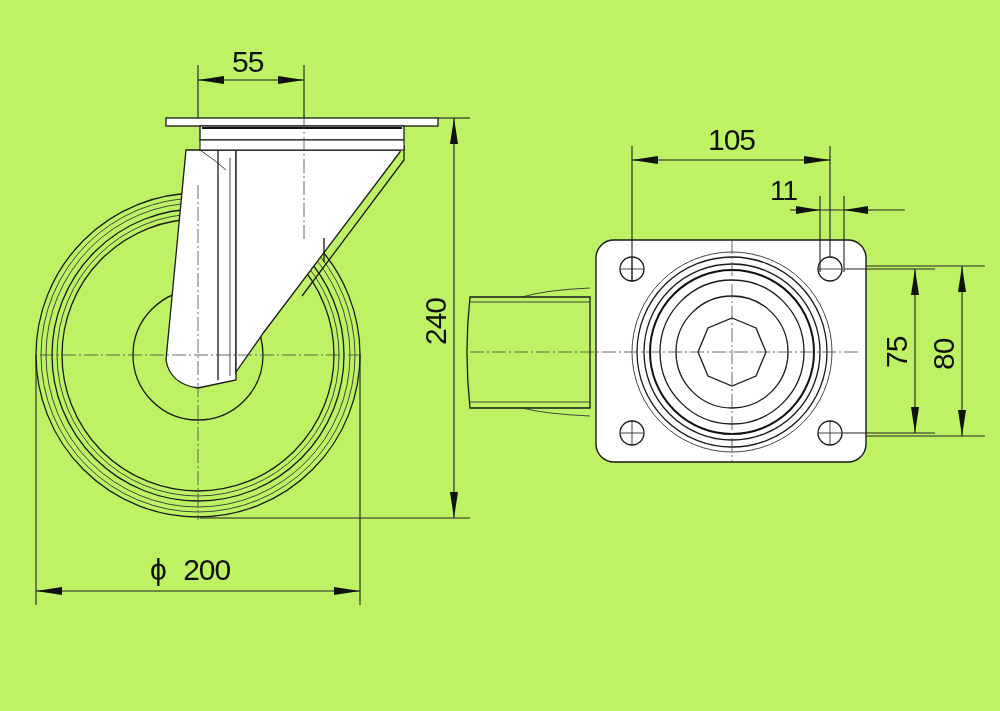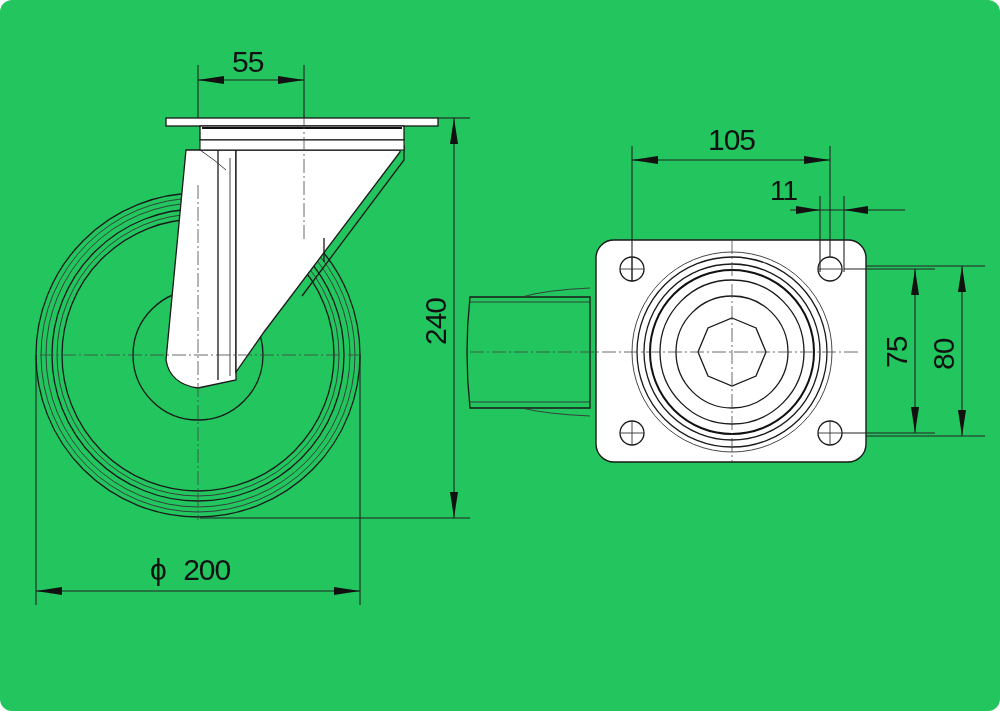--- a/index.html
+++ b/index.html
@@ -1,16 +1,16 @@
 <!DOCTYPE html>
 <html><head>
 <meta charset="utf-8">
 <style>
   html, body { margin: 0; padding: 0; background: #ffffff; }
-  #canvas { position: relative; width: 1000px; height: 711px; background: #22c55e; overflow: hidden; border-radius: 12px; }
+  #canvas { position: relative; width: 1000px; height: 711px; background: #bef264; overflow: hidden; }
   svg { position: absolute; left: 0; top: 0; }
   .ln { stroke: #1a1a1a; fill: none; stroke-width: 1.3; }
   .thin { stroke: #333; fill: none; stroke-width: 0.9; }
   .thick { stroke: #111; fill: none; stroke-width: 2; }
   .center { stroke: #444; fill: none; stroke-width: 0.8; stroke-dasharray: 14 3 2 3; }
   .dim { stroke: #222; fill: none; stroke-width: 1.1; }
   .arrow { fill: #111; stroke: none; }
   .lbl { font-family: "Liberation Sans", sans-serif; font-size: 30px; fill: #111; letter-spacing: -1px; }
   .lbl-sm { font-family: "Liberation Sans", sans-serif; font-size: 28px; fill: #111; letter-spacing: -1px; }
 </style>

